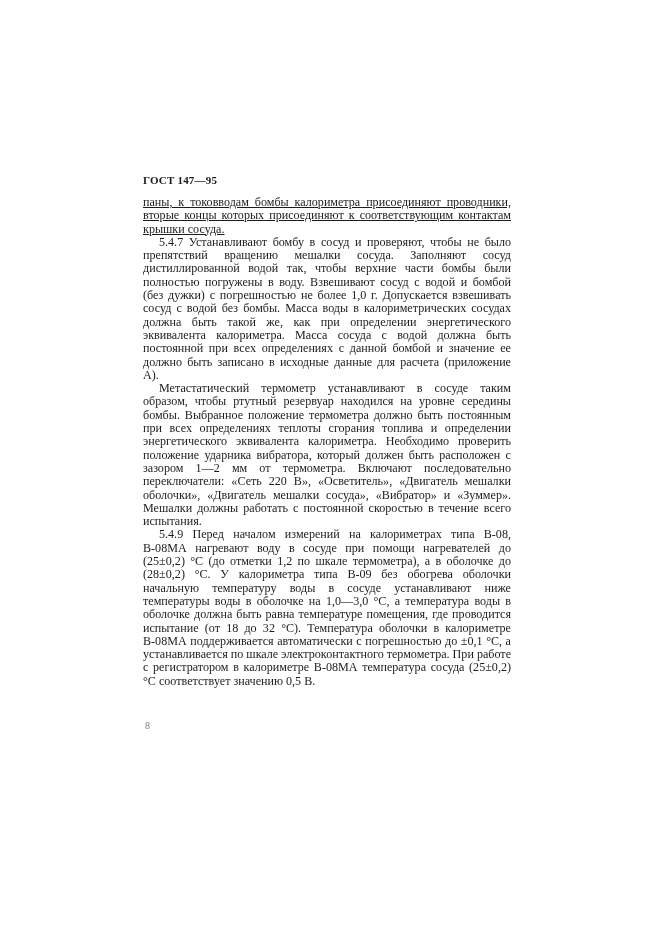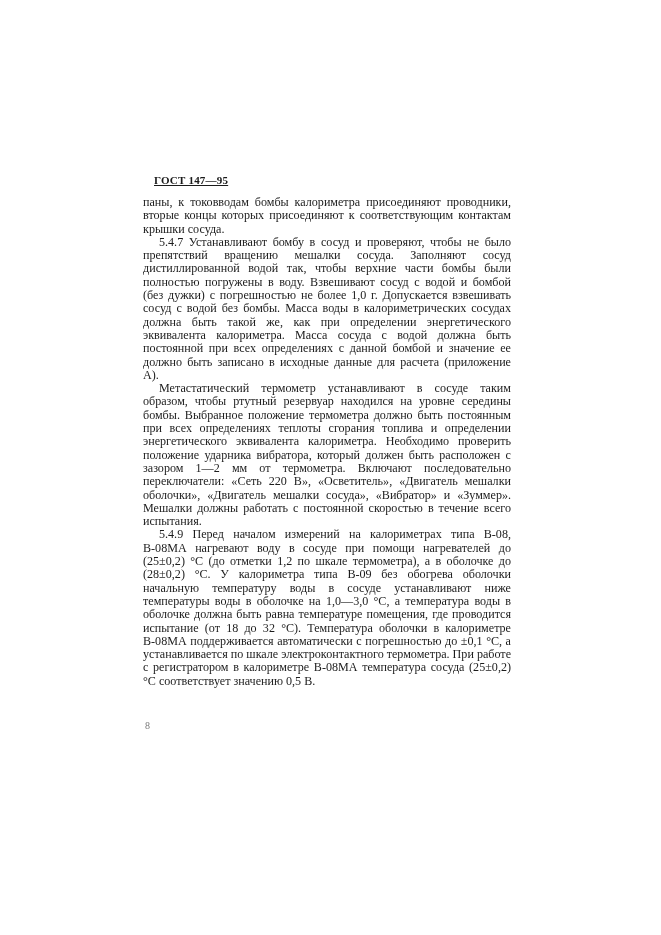--- a/index.html
+++ b/index.html
@@ -1,31 +1,31 @@
 <!DOCTYPE html>
 <html><head>
 <meta charset="utf-8">
 <style>
   html, body { margin: 0; padding: 0; background: #ffffff; }
   body { width: 661px; height: 935px; position: relative; overflow: hidden; }
   .page {
     position: absolute; left: 0; top: 0; width: 661px; height: 935px; background: #ffffff;
   }
   .header {
-    position: absolute; left: 154px; top: 174px;
+    position: absolute; left: 143px; top: 174px;
     font-family: "Liberation Serif", serif; font-size: 11px; font-weight: bold;
-    color: #1a1a1a; letter-spacing: 0.2px; text-decoration: underline;
+    color: #1a1a1a; letter-spacing: 0.2px;
   }
   .body-text {
     position: absolute; left: 143px; top: 196px; width: 368px;
     font-family: "Liberation Serif", serif; font-size: 12.1px; line-height: 13.3px;
     color: #1c1c1c; text-align: justify;
   }
   .body-text p { margin: 0; text-indent: 16px; }
-  .body-text p.cont { text-indent: 0; }
+  .body-text p.cont { text-indent: 0; text-decoration: underline; }
   .page-number {
     position: absolute; left: 145px; top: 720px;
     font-family: "Liberation Serif", serif; font-size: 10px; color: #777;
   }
 </style>
 </head>
 <body>
 
 <div class="page">
   <div class="header">ГОСТ 147—95</div>

